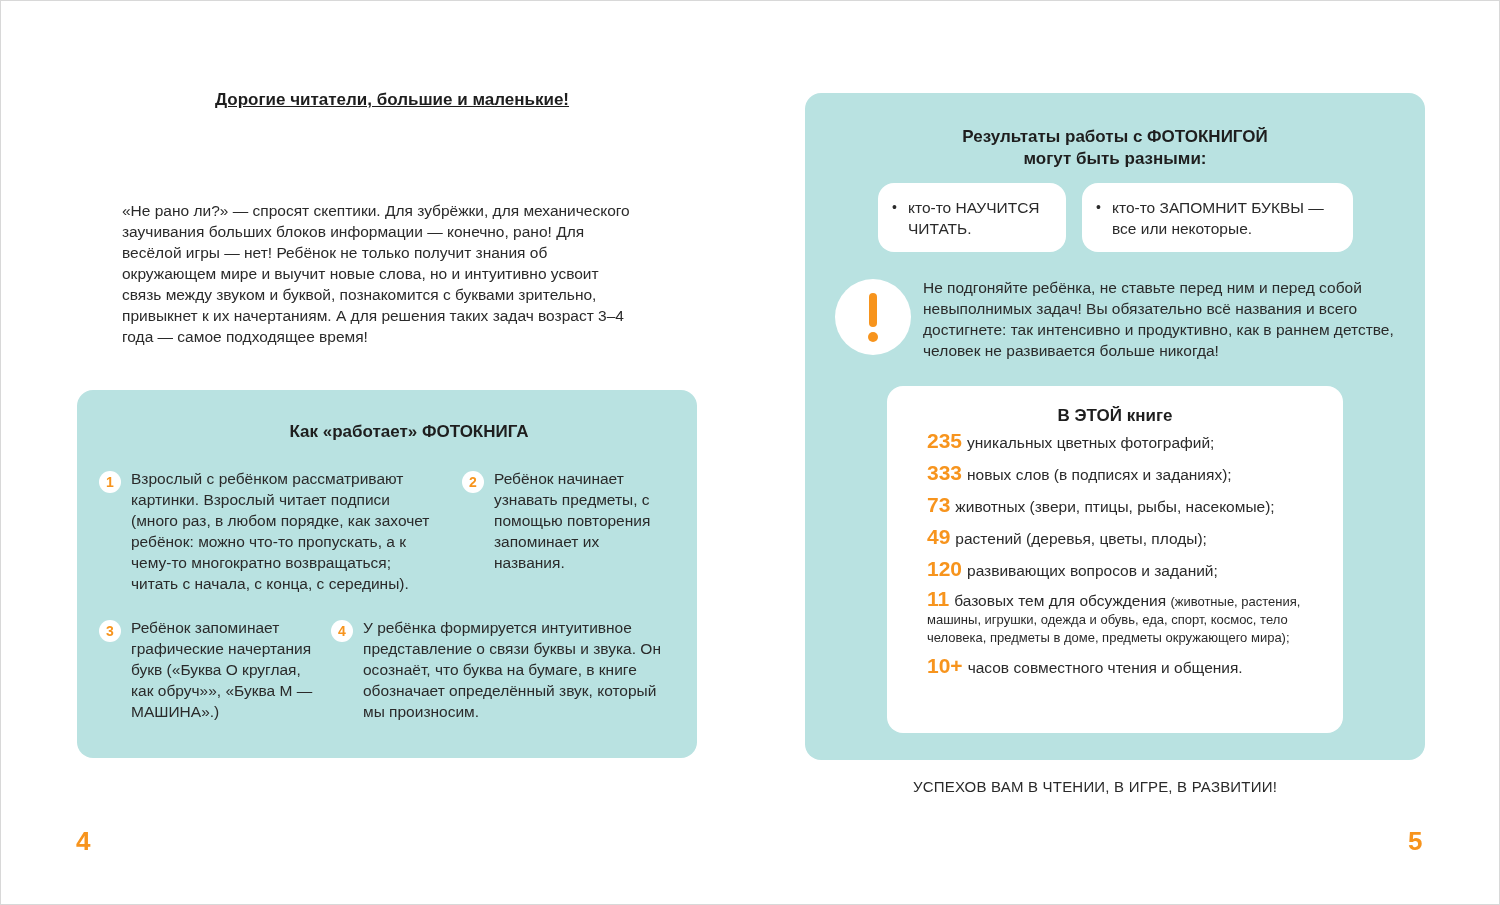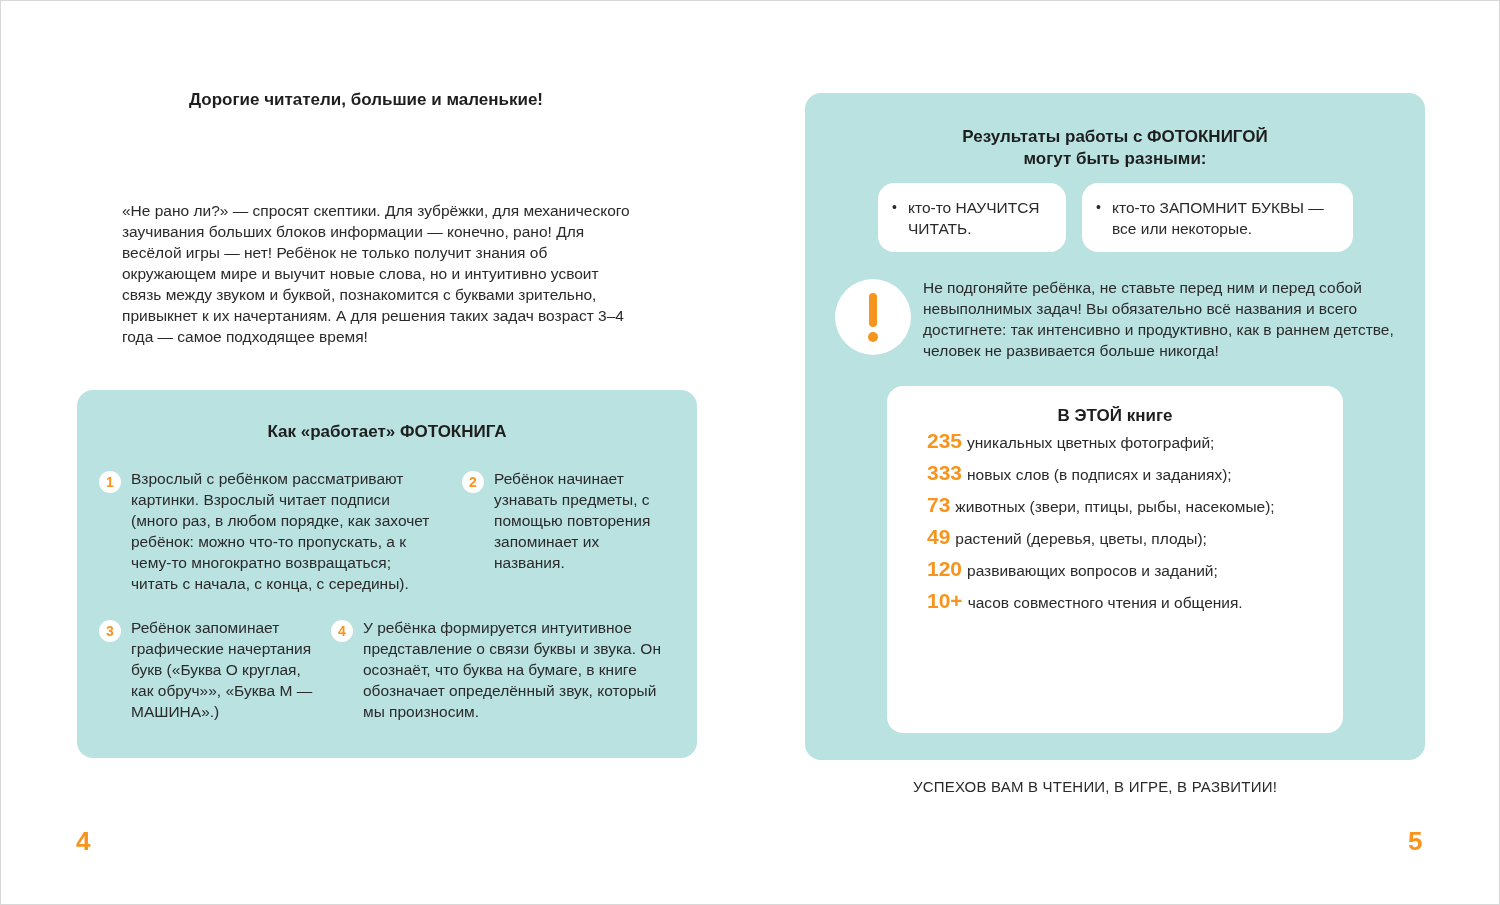--- a/index.html
+++ b/index.html
@@ -6,27 +6,27 @@
   body {
     width:1500px; height:905px; background:#ffffff; position:relative; overflow:hidden;
     font-family:"Liberation Sans", "DejaVu Sans", sans-serif; color:#2a2a2a;
   }
   .page { position:absolute; top:0; height:905px; }
   .spine { position:absolute; left:0; top:0; width:1500px; height:905px; border:1px solid #d8d8d8; box-sizing:border-box; pointer-events:none; }
   .h-title { font-weight:bold; font-size:17px; color:#1e1e1e; text-align:center; }
   .body-text { font-size:15.5px; line-height:21px; color:#2a2a2a; }
 
   
-  #greeting-title { position:absolute; left:106px; top:90px; width:520px; }
+  #greeting-title { position:absolute; left:132px; top:90px; width:520px;text-decoration:underline; }
   #intro-p1 { position:absolute; left:122px; top:137px; width:520px; }
   #intro-p2 { position:absolute; left:122px; top:200px; width:520px; }
 
   .panel { position:absolute; background:#b9e2e1; border-radius:16px; }
   #how-panel { left:77px; top:390px; width:620px; height:368px; }
-  #how-title { position:absolute; left:0; top:32px; width:620px; }
+  #how-title { position:absolute; left:0; top:32px; width:620px;padding-left:22px; }
   .step { position:absolute; }
   .step .num {
     position:absolute; left:0; top:3px; width:22px; height:22px; border-radius:50%;
     background:#ffffff; color:#f7941d; font-weight:bold; font-size:14px;
     text-align:center; line-height:22px;
   }
   .step .txt { position:absolute; left:32px; top:0; }
   #step-1 { left:22px; top:78px; width:340px; }
   #step-1 .txt { width:310px; }
   #step-2 { left:385px; top:78px; width:200px; }
@@ -125,20 +125,21 @@
     <div id="alert-text" class="body-text">Не подгоняйте ребёнка, не ставьте перед ним и перед собой невыполнимых задач! Вы обязательно всё названия и всего достигнете: так интенсивно и продуктивно, как в раннем детстве, человек не развивается больше никогда!</div>
 
     <div id="stats-card">
       <div id="stats-title" class="h-title">В ЭТОЙ книге</div>
       <div id="stats-list">
           <div class="stat-row"><span class="n">235</span><span>уникальных цветных фотографий;</span></div>
           <div class="stat-row"><span class="n">333</span><span>новых слов (в подписях и заданиях);</span></div>
           <div class="stat-row"><span class="n">73</span><span>животных (звери, птицы, рыбы, насекомые);</span></div>
           <div class="stat-row"><span class="n">49</span><span>растений (деревья, цветы, плоды);</span></div>
           <div class="stat-row"><span class="n">120</span><span>развивающих вопросов и заданий;</span></div>
+          <div class="stat-row small"><span class="n">11</span><span>базовых тем для обсуждения</span> <span class="extra">(животные, растения, машины, игрушки, одежда и обувь, еда, спорт, космос, тело человека, предметы в доме, предметы окружающего мира);</span></div>
           <div class="stat-row"><span class="n">10+</span><span>часов совместного чтения и общения.</span></div>
         </div>
     </div>
   </div>
 
   <div id="closing-line">УСПЕХОВ ВАМ В ЧТЕНИИ, В ИГРЕ, В РАЗВИТИИ!</div>
   <div id="page-num-right" class="page-num">5</div>
 </div>
 
 </body></html>

